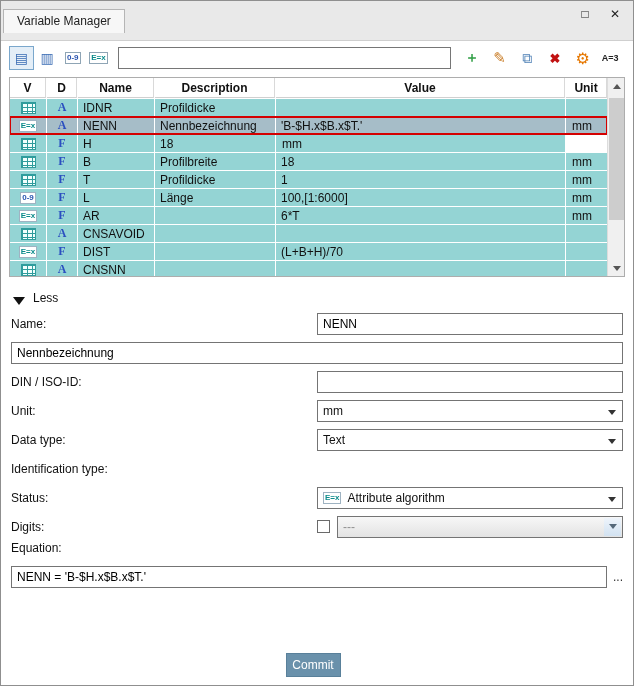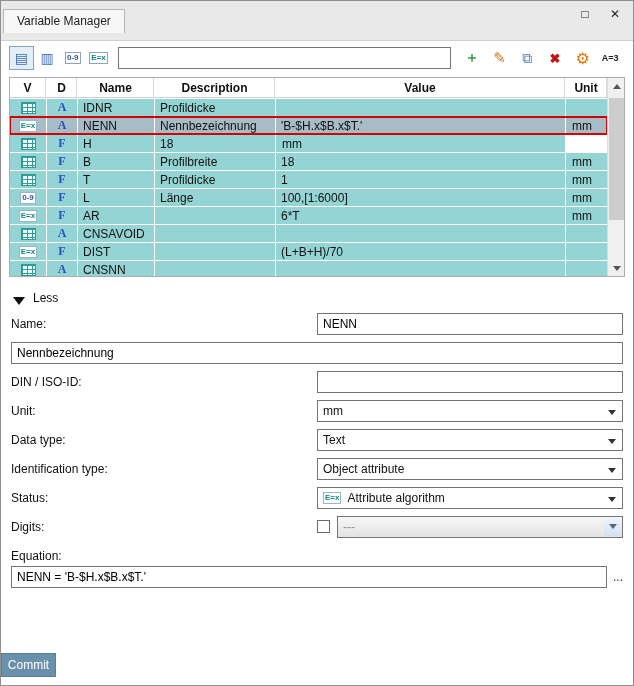--- a/index.html
+++ b/index.html
@@ -71,26 +71,26 @@
   .form-label { width:306px; flex:none; }
   .form-field { flex:1; display:flex; align-items:center; }
   .tinput { width:100%; height:22px; border:1px solid #747474; padding:0 5px; font:12px "Liberation Sans",sans-serif; background:#fff; }
   .combo { width:100%; height:22px; border:1px solid #747474; background:#fff; position:relative; display:flex; align-items:center; padding:0 20px 0 5px; }
   .combo .arrow { position:absolute; right:6px; top:9px; width:0; height:0; border-left:4px solid transparent; border-right:4px solid transparent; border-top:5px solid #333; }
   .combo.disabled { background:linear-gradient(#f7f7f7,#e3e3e3); color:#909090; }
   .combo.disabled .arrow-zone { position:absolute; right:1px; top:1px; bottom:1px; width:17px; background:linear-gradient(#eef4fb,#d2e2f1); display:flex; align-items:center; justify-content:center; }
   .combo.disabled .arrow-zone .arrow2 { width:0; height:0; border-left:4px solid transparent; border-right:4px solid transparent; border-top:5px solid #55687a; }
   .status-ico { margin-right:6px; }
   .checkbox { width:13px; height:13px; border:1px solid #6a6a6a; background:#fff; margin-right:7px; flex:none; appearance:none; }
-  .eq-label-row { height:22px; display:flex; align-items:flex-end; }
+  .eq-label-row { height:22px; display:flex; align-items:flex-start; }
   .eq-row { height:28px; display:flex; align-items:center; }
   .eq-more { width:16px; text-align:right; color:#333; }
 
   
-  .footer { margin-top:auto; display:flex; justify-content:flex-start; padding:0 8px 8px 0; flex:none; }
+  .footer { margin-top:auto; display:flex; justify-content:center; padding:0 8px 8px 0; flex:none; }
   .commit-btn { width:55px; height:24px; background:#6a91ab; border:1px solid #59809a; color:#fff; font:12px "Liberation Sans",sans-serif; }
 </style>
 </head>
 <body>
 
 <div class="window">
 
   <div class="titlebar">
     <div class="title-tab">
       <span>Variable Manager</span>
@@ -321,26 +321,20 @@
       <span class="form-field">
         <span class="combo">
           <span>Text</span>
           <span class="arrow"></span>
         </span>
       </span>
     </div>
 
     <div class="form-row">
       <span class="form-label">Identification type:</span>
-      <span class="form-field">
-        <span class="combo">
-          <span>Object attribute</span>
-          <span class="arrow"></span>
-        </span>
-      </span>
     </div>
 
     <div class="form-row">
       <span class="form-label">Status:</span>
       <span class="form-field">
         <span class="combo">
           <span class="vicon-text teal status-ico">E=x</span>
           <span>Attribute algorithm</span>
           <span class="arrow"></span>
         </span>

